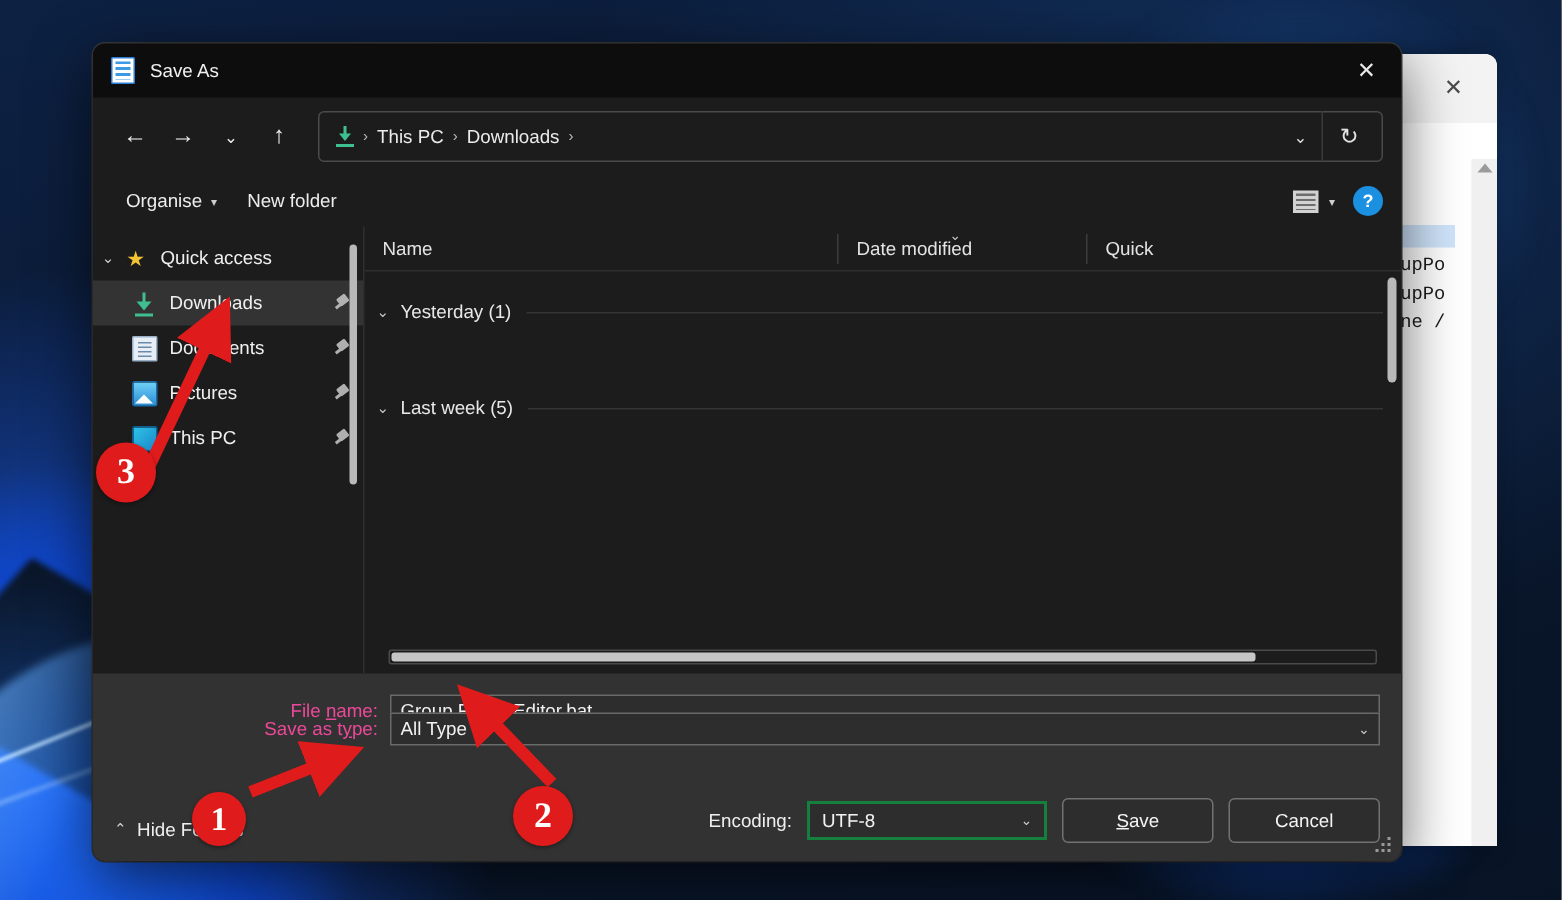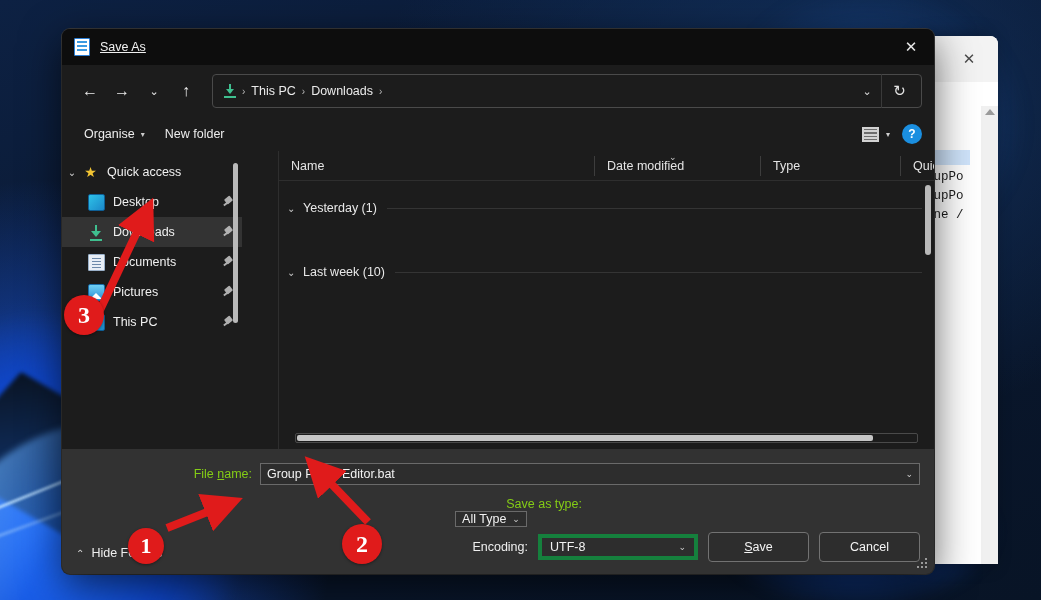--- a/index.html
+++ b/index.html
@@ -142,21 +142,21 @@
     position: absolute; left: 2px; top: 2px; right: 2px; bottom: 2px;
     background:
       linear-gradient(to bottom,
         #3b9ae2 0px, #3b9ae2 2px, transparent 2px, transparent 4px,
         #3b9ae2 4px, #3b9ae2 6px, transparent 6px, transparent 8px,
         #3b9ae2 8px, #3b9ae2 10px, transparent 10px, transparent 12px,
         #3b9ae2 12px, #3b9ae2 14px);
   }
   #title-text {
     margin-left: 10px;
-    font-size: 12.5px; color: #f0f0f0; text-decoration: underline;
+    font-size: 12.5px; color: #f0f0f0;
   }
   #win-close {
     position: absolute; right: 0; top: 0;
     width: 46px; height: 36px;
     display: flex; align-items: center; justify-content: center;
     color: #e8e8e8; font-size: 15px;
   }
 
   
   #navbar {
@@ -360,21 +360,20 @@
     width: 5px; height: 160px;
     background: #b9b9b9; border-radius: 3px;
   }
 
   #filelist {
     flex: 1;
     background: #1c1c1c;
     border-left: 1px solid #2e2e2e;
     position: relative;
     min-width: 0;
-    margin-left: 36px;
   }
   #col-head {
     height: 30px;
     display: flex; align-items: center;
     border-bottom: 1px solid #2e2e2e;
     position: relative;
   }
   .col {
     font-size: 12.5px; color: #e4e4e4;
     padding-left: 12px;
@@ -427,24 +426,24 @@
     height: 125px;
     background: #323232;
   }
   .frow {
     position: absolute;
     left: 0; right: 14px;
     height: 22px;
     display: flex; align-items: center;
   }
   #frow-name { top: 14px; }
-  #frow-type { top: 48px; flex-direction: column; }
+  #frow-type { top: 26px; }
   .flabel {
     width: 198px; text-align: right; padding-right: 8px;
-    font-size: 12.5px; color: #84cc16;
+    font-size: 12.5px; color: #ec4899;
     flex: none;
   }
   .flabel u { text-decoration: underline; }
   .finput {
     flex: 1;
     height: 22px;
     background: #2d2d2d;
     border: 1px solid #6a6a6a;
     display: flex; align-items: center;
     padding: 0 6px;
@@ -464,21 +463,21 @@
   }
   #hide-folders .chev { font-size: 10px; color: #d8d8d8; }
 
   #enc-wrap {
     position: absolute; right: 14px; bottom: 12px;
     display: flex; align-items: center; gap: 10px;
   }
   #enc-label { font-size: 12.5px; color: #efefef; }
   #enc-select {
     width: 160px; height: 26px;
-    background: #2d2d2d; border: 4px solid #15803d;
+    background: #2d2d2d; border: 2px solid #15803d;
     display: flex; align-items: center;
     padding: 0 8px;
     font-size: 12.5px; color: #f2f2f2;
   }
   #enc-select .dd { margin-left: auto; font-size: 9px; color: #d0d0d0; }
   .btn {
     width: 101px; height: 30px;
     background: #2d2d2d;
     border: 1px solid #727272;
     border-radius: 4px;
@@ -612,25 +611,20 @@
 
     <div id="dlg-body">
 
       <div id="sidebar">
         <div class="tree-row">
           <span class="tw">⌄</span>
           <span class="tree-ico ico-star">★</span>
           <span class="tree-label">Quick access</span>
         </div>
 
-        <div class="tree-row" style="padding-left:26px">
-          <span class="tree-ico ico-monitor"></span>
-          <span class="tree-label">Desktop</span>
-          <span class="pin"></span>
-        </div>
 
         <div class="tree-row selected" style="padding-left:26px">
           <span class="tree-ico ico-down">
             <span class="s"></span>
               <span class="h"></span>
               <span class="b"></span>
           </span>
           <span class="tree-label">Downloads</span>
           <span class="pin"></span>
         </div>
@@ -657,33 +651,32 @@
         <div id="side-scroll"></div>
       </div>
 
       <div id="filelist">
         <div id="col-head">
           <div class="col" id="col-name">Name</div>
           <div class="col" id="col-date">
             <span>Date modified</span>
             <span id="sort-caret">⌄</span>
           </div>
-          <div class="col" id="col-type">Type</div>
           <div class="col" id="col-size">Quick</div>
         </div>
 
         <div class="group-row" id="grp1">
           <span class="gchev">⌄</span>
           <span>Yesterday (1)</span>
           <span class="gline"></span>
         </div>
 
         <div class="group-row" id="grp2">
           <span class="gchev">⌄</span>
-          <span>Last week (10)</span>
+          <span>Last week (5)</span>
           <span class="gline"></span>
         </div>
 
         <div id="list-vscroll"></div>
         <div id="list-hscroll-track">
           <div id="list-hscroll-thumb"></div>
         </div>
       </div>
     </div>
 

